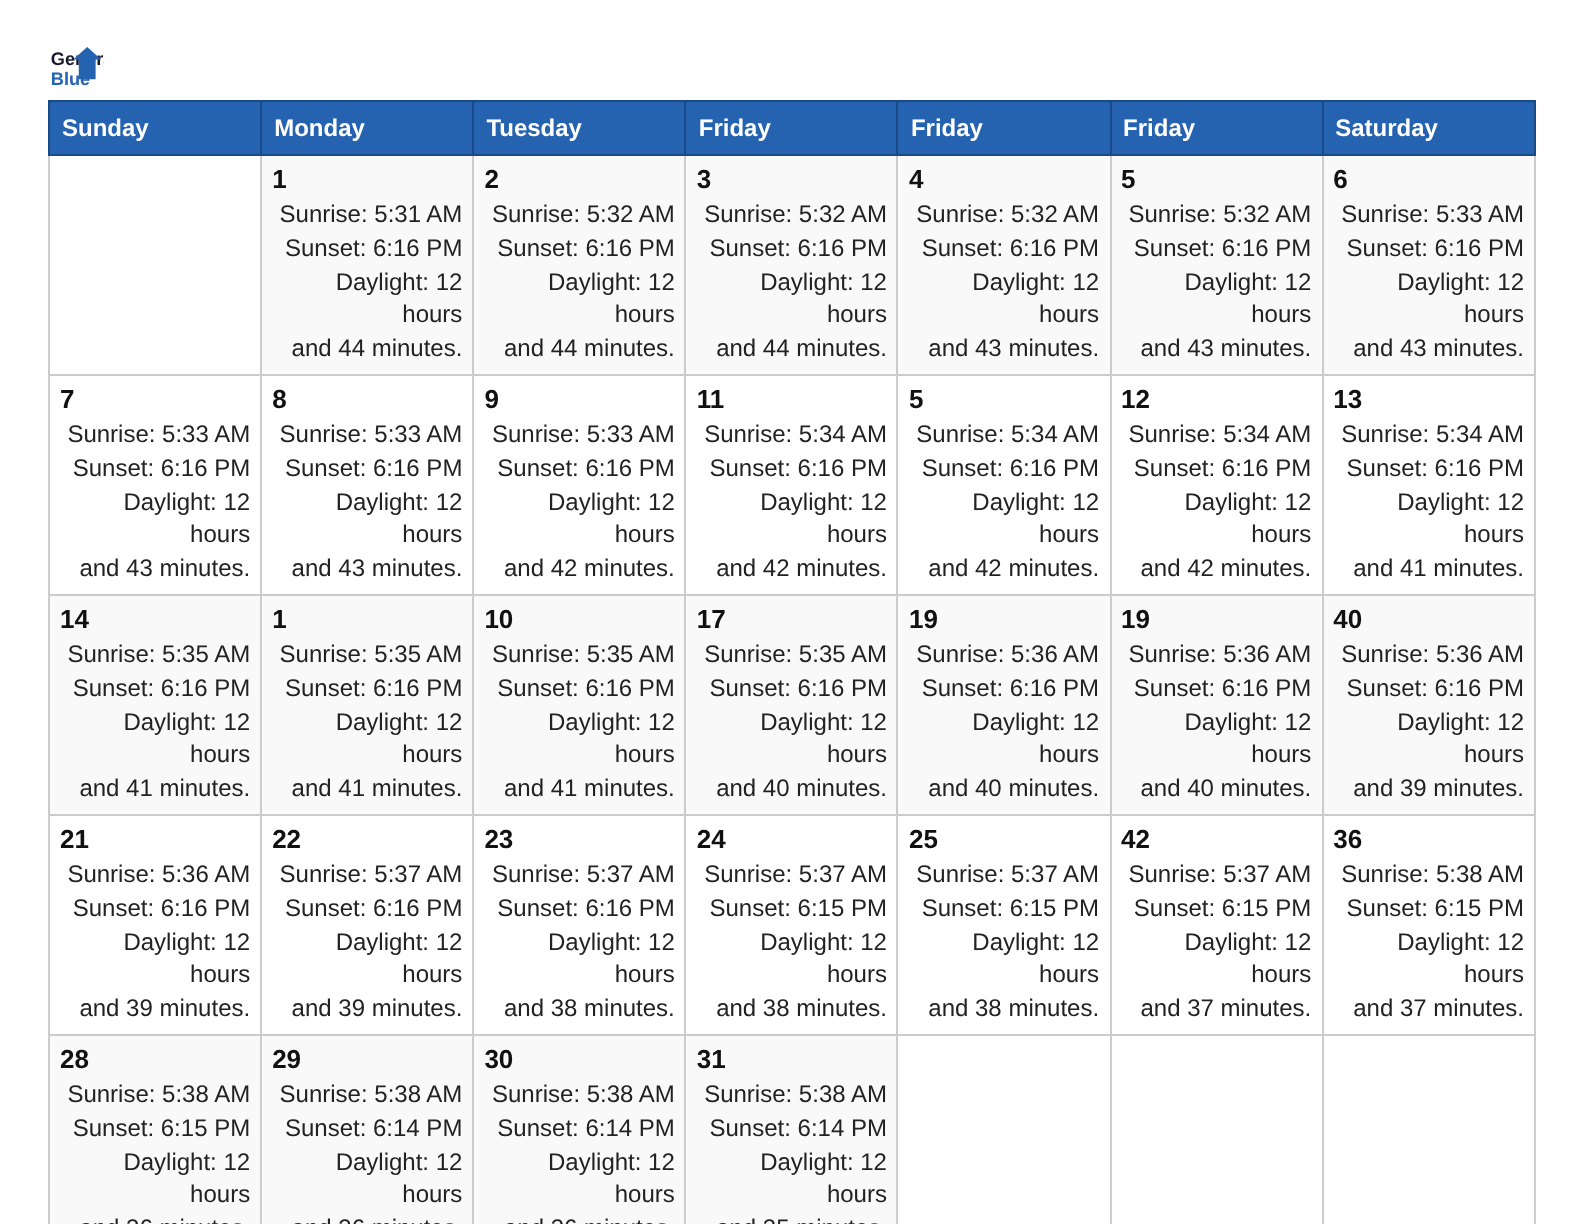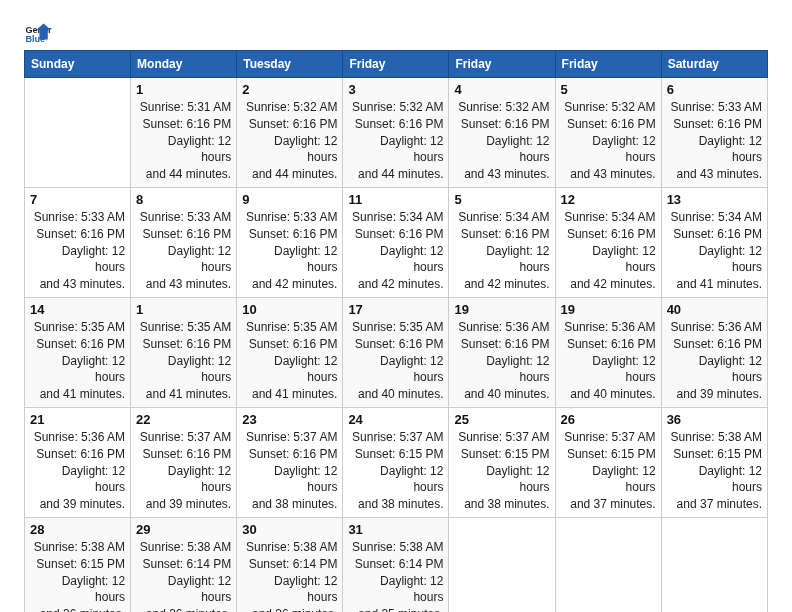--- a/index.html
+++ b/index.html
@@ -301,21 +301,21 @@
 and 38 minutes.</div>
         </td>
         <td>
           <div class="day-number">25</div>
           <div class="day-info" style="white-space: pre-line;">Sunrise: 5:37 AM
 Sunset: 6:15 PM
 Daylight: 12 hours
 and 38 minutes.</div>
         </td>
         <td>
-          <div class="day-number">26</div>
+          <div class="day-number">42</div>
           <div class="day-info" style="white-space: pre-line;">Sunrise: 5:37 AM
 Sunset: 6:15 PM
 Daylight: 12 hours
 and 37 minutes.</div>
         </td>
         <td>
           <div class="day-number">36</div>
           <div class="day-info" style="white-space: pre-line;">Sunrise: 5:38 AM
 Sunset: 6:15 PM
 Daylight: 12 hours

